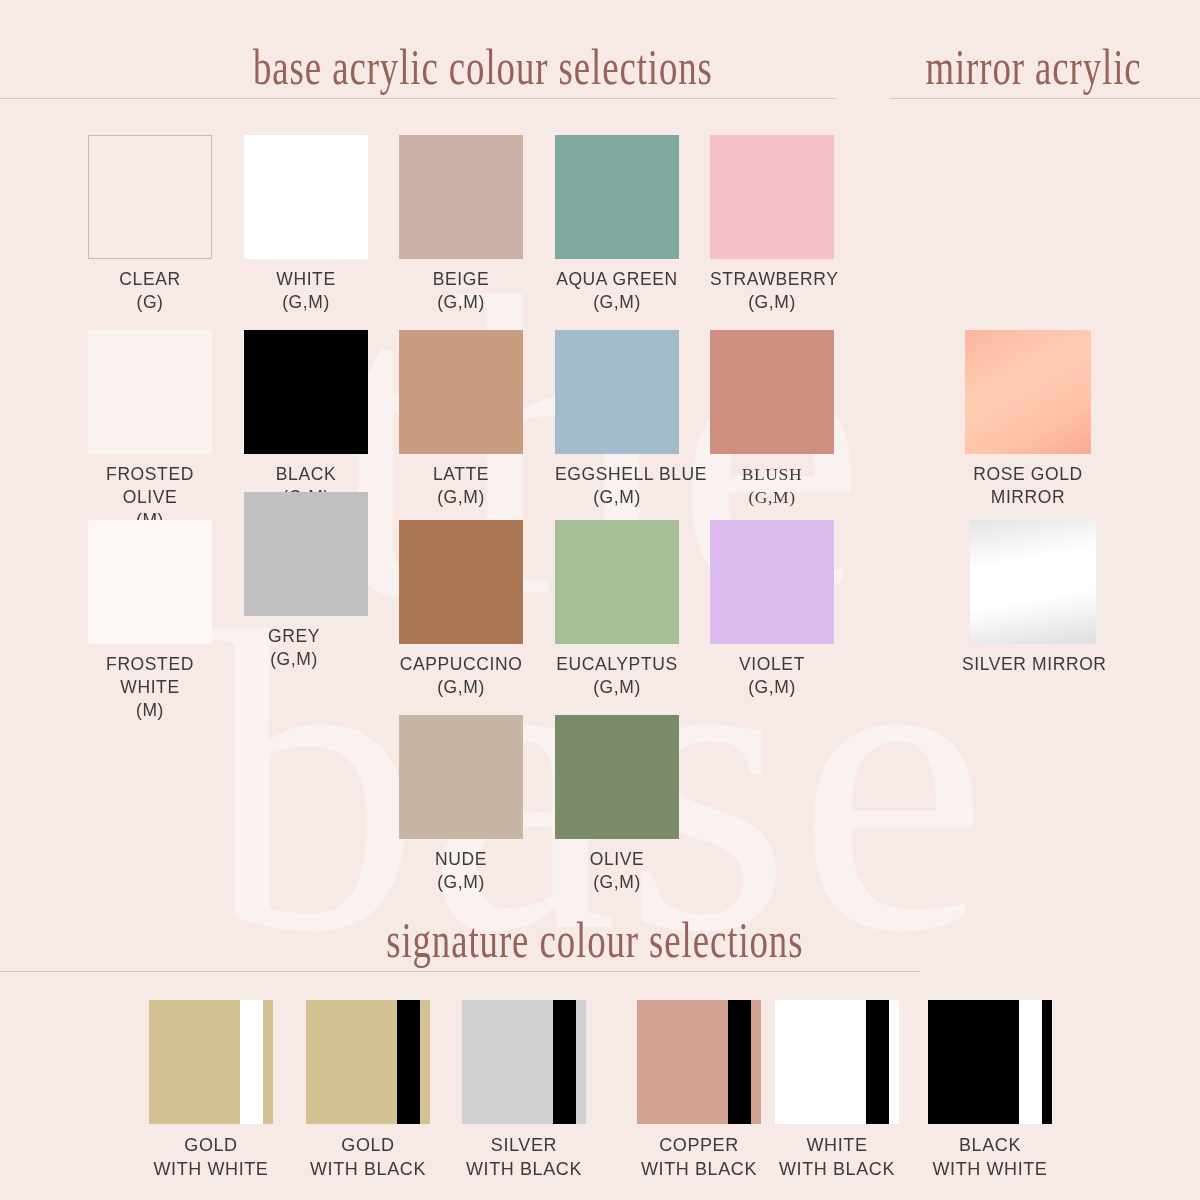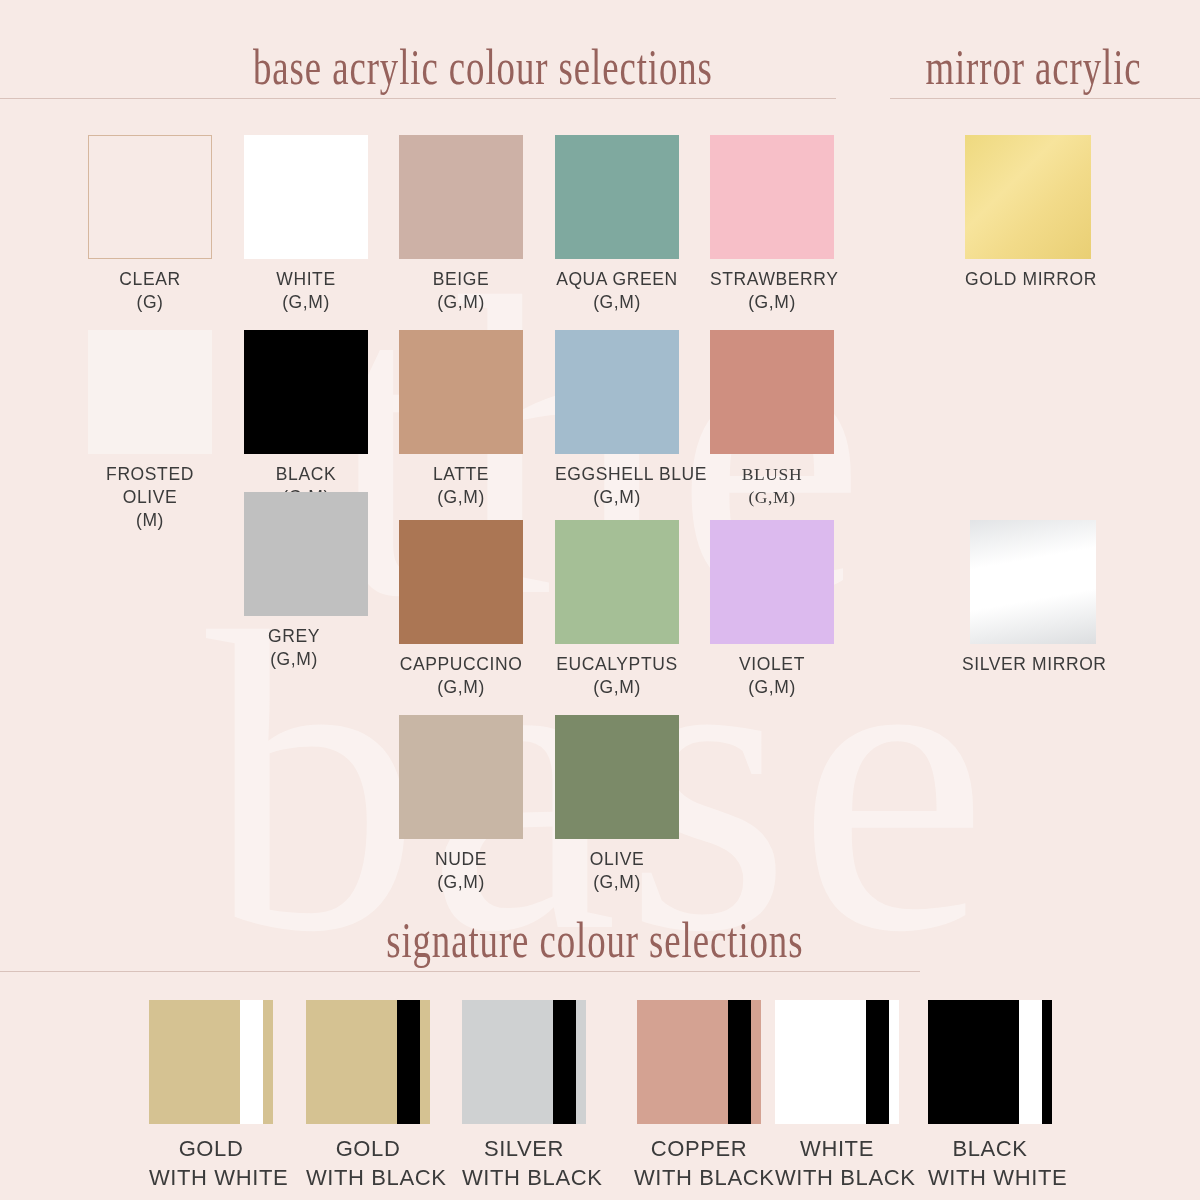--- a/index.html
+++ b/index.html
@@ -88,21 +88,21 @@
   .sig-swatch{
     display:flex;
     width:124px;height:124px;
     margin:0 auto;
   }
   .sig-base{flex:0 0 91px;}
   .sig-accent{flex:0 0 23px;}
   .sig-tail{flex:0 0 10px;}
   .sig-label{
     margin-top:10px;
-    font-size:22px;
+    font-size:18px;
     letter-spacing:.6px;
     color:#3b3b3b;
     line-height:1.32;
     white-space:nowrap;
   }
   .sig-label .sub{display:block;}
 </style>
 </head>
 <body>
 
@@ -193,20 +193,27 @@
   </div>
 
   <div class="swatch-cell" style="left:710px;top:330px;width:124px;font-family:Liberation Serif, serif;">
     <div class="swatch" style="background:#cf8f80;"></div>
     <div class="label">
       <span>BLUSH</span>
       <span class="sub">(G,M)</span>
     </div>
   </div>
 
+  <div class="swatch-cell" style="left:88px;top:520px;width:124px;">
+    <div class="swatch" style="background:#fdf8f6;"></div>
+    <div class="label wrap">
+      <span>FROSTED WHITE</span>
+      <span class="sub">(M)</span>
+    </div>
+  </div>
 
   <div class="swatch-cell" style="left:244px;top:492px;width:100px;">
     <div class="swatch" style="background:#c0c0c0;"></div>
     <div class="label">
       <span>GREY</span>
       <span class="sub">(G,M)</span>
     </div>
   </div>
 
   <div class="swatch-cell" style="left:399px;top:520px;width:124px;">
@@ -242,27 +249,28 @@
   </div>
 
   <div class="swatch-cell" style="left:555px;top:715px;width:124px;">
     <div class="swatch" style="background:#7b8a68;"></div>
     <div class="label">
       <span>OLIVE</span>
       <span class="sub">(G,M)</span>
     </div>
   </div>
 
-  <div class="swatch-cell" style="left:965px;top:135px;width:126px;">
-    <div class="swatch wide" style="background:linear-gradient(135deg,#eed97f 0%,#f7e49c 38%,#f2db8a 62%,#e9cf74 100%);"></div>
-    <div class="label">
-      <span>GOLD MIRROR</span>
-    </div>
-  </div>
-
+
+  <div class="swatch-cell" style="left:965px;top:330px;width:126px;">
+    <div class="swatch wide" style="background:linear-gradient(150deg,#fbb6a0 0%,#ffcdb4 40%,#ffc3a8 70%,#f7ab93 100%);"></div>
+    <div class="label">
+      <span>ROSE GOLD</span>
+      <span class="sub">MIRROR</span>
+    </div>
+  </div>
 
   <div class="swatch-cell" style="left:962px;top:520px;width:142px;">
     <div class="swatch wide" style="background:linear-gradient(170deg,#e2e4e6 0%,#ffffff 34%,#ffffff 62%,#dcdee0 100%);"></div>
     <div class="label">
       <span>SILVER MIRROR</span>
     </div>
   </div>
 
   <div class="rule" style="left:0;top:971px;width:920px;"></div>
   <div class="script-title" style="left:368px;top:923px;">signature colour selections</div>

